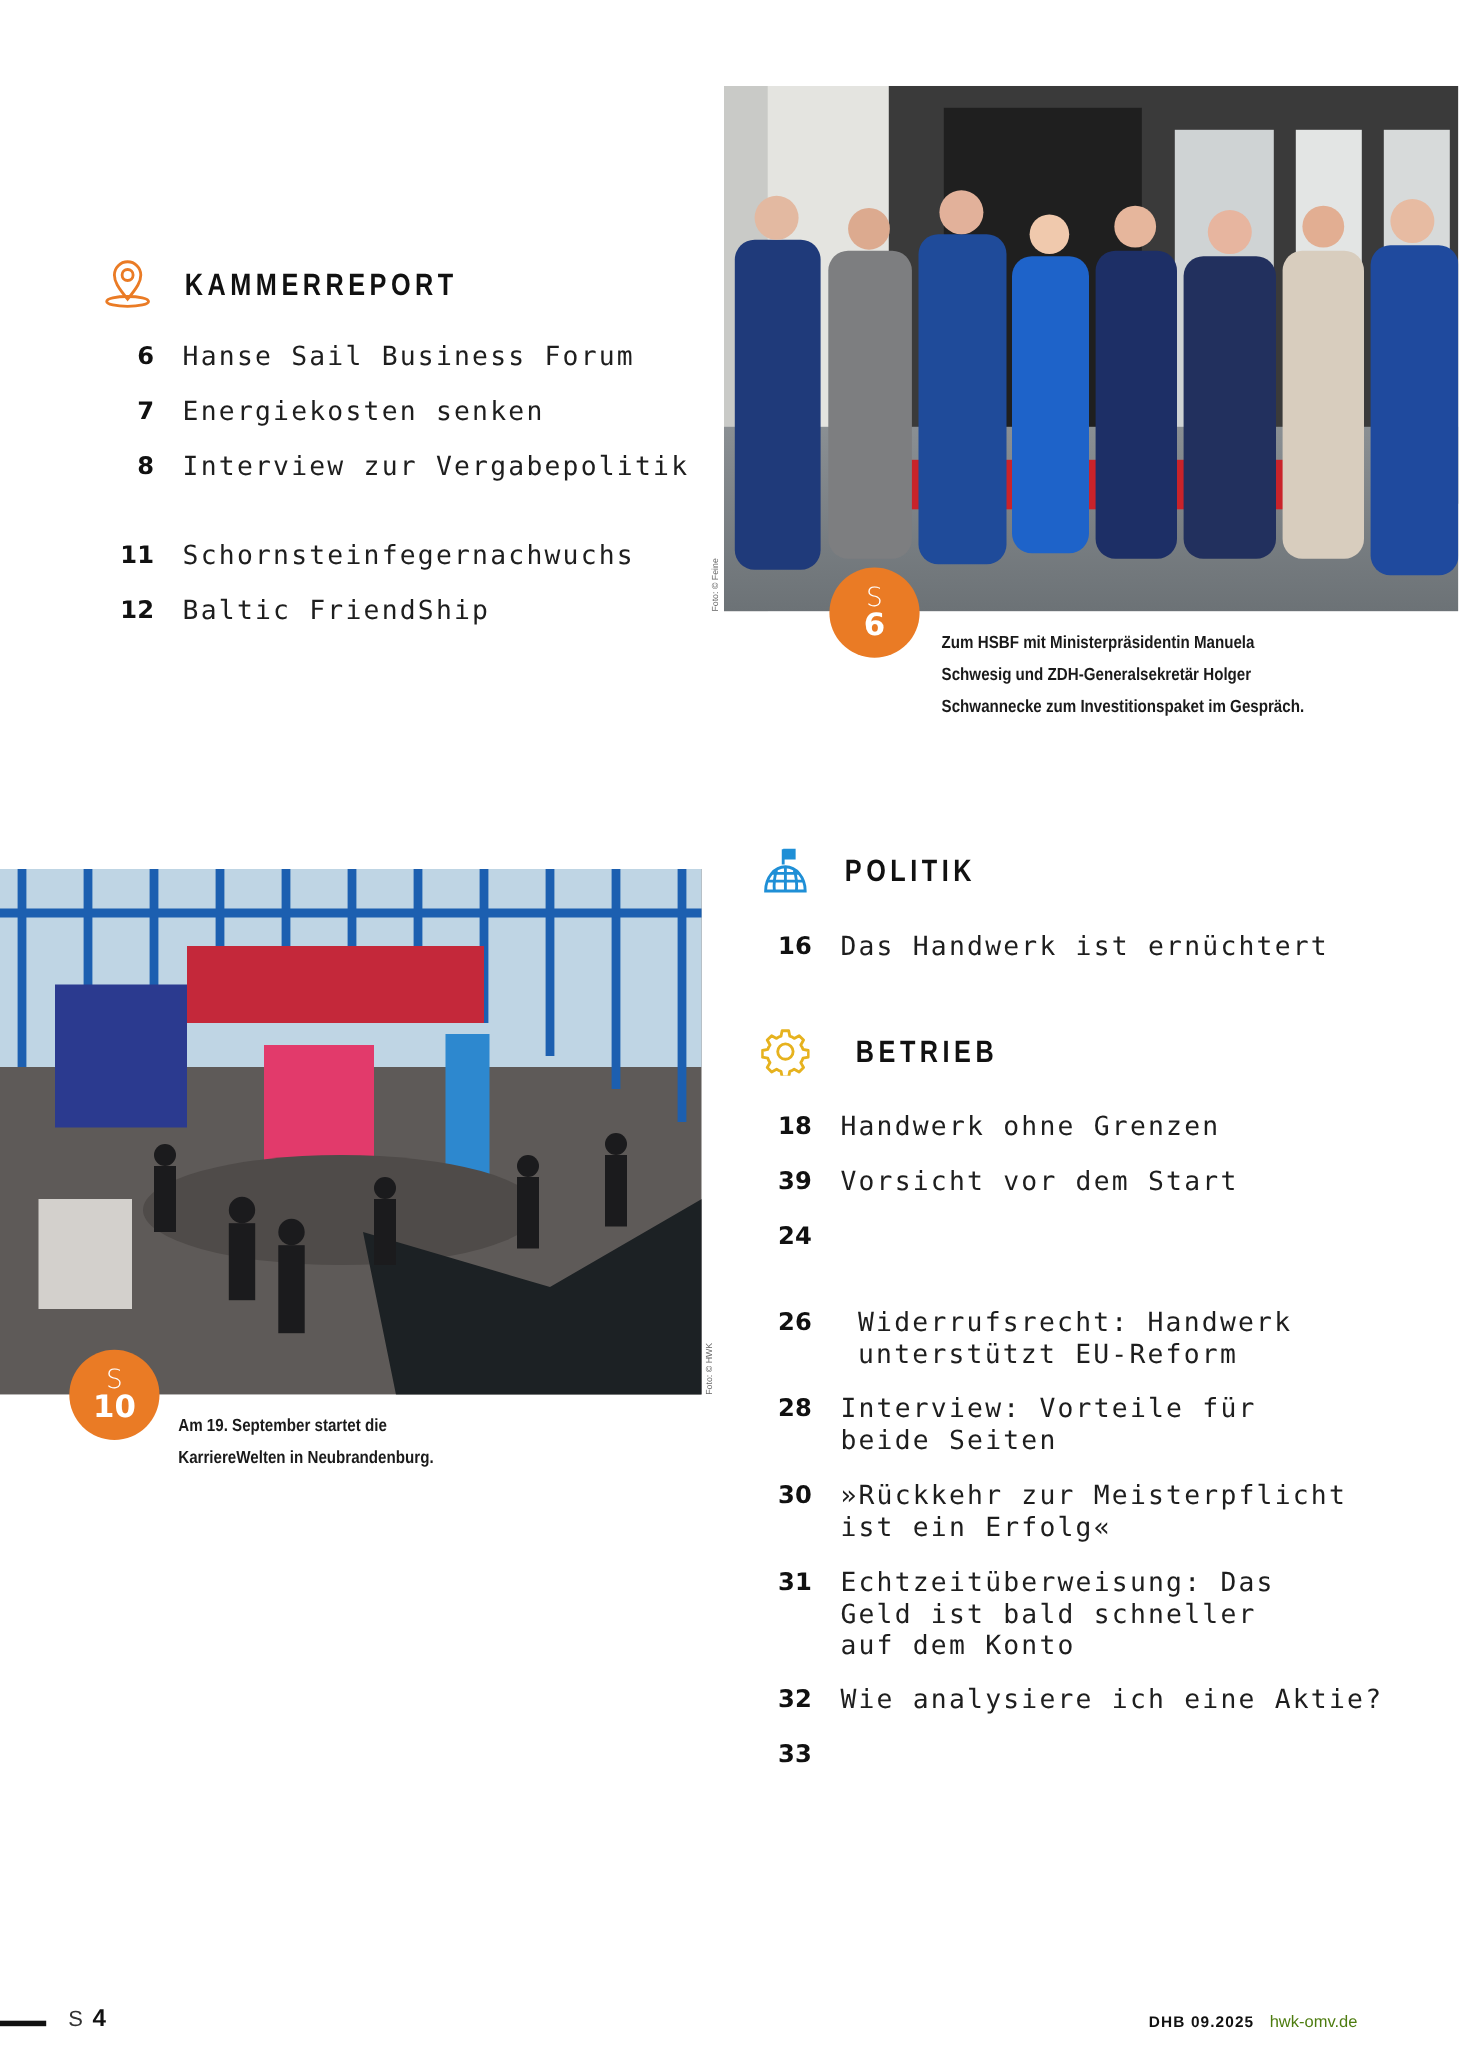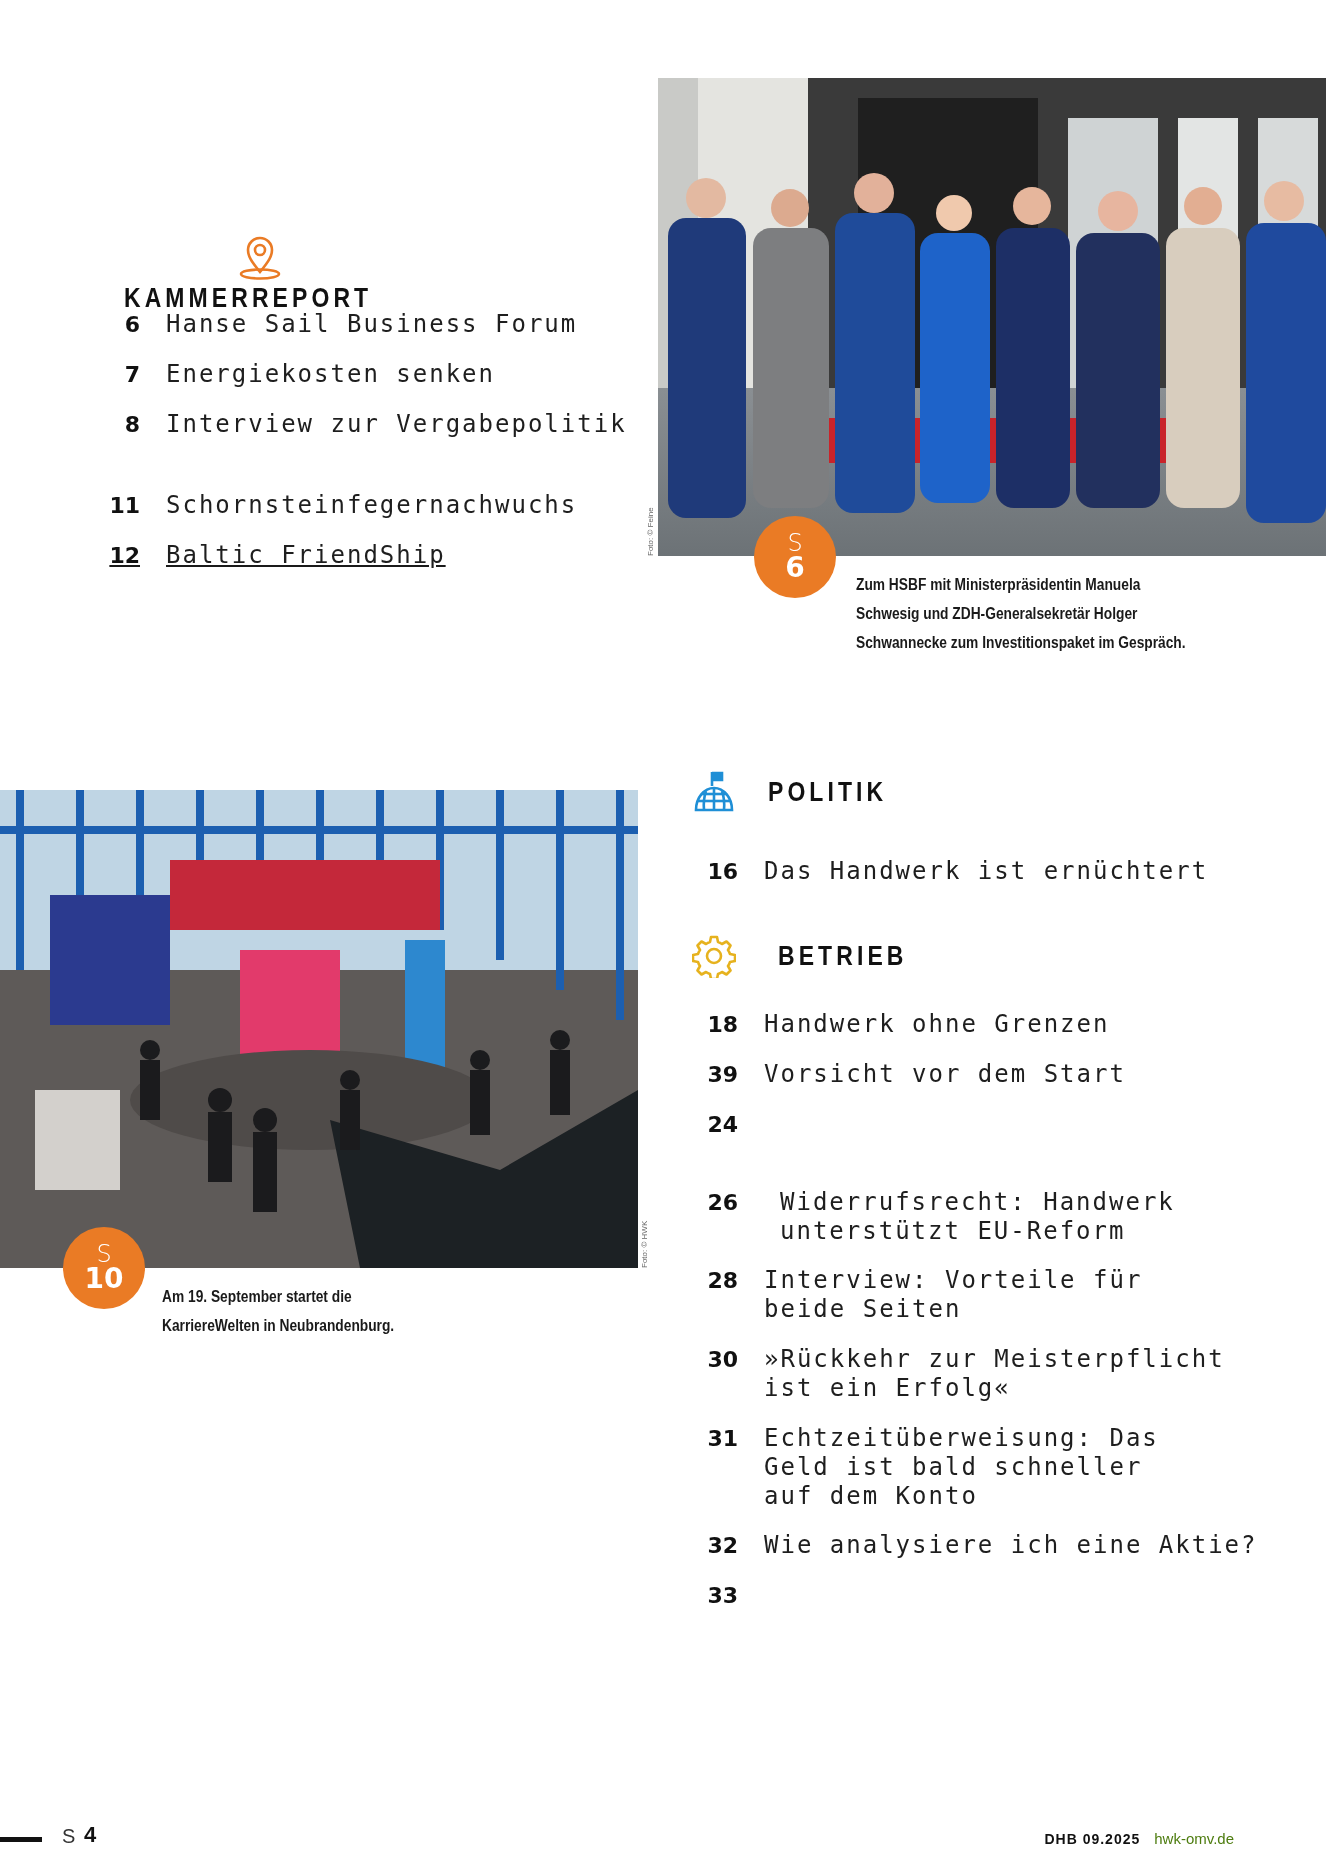--- a/index.html
+++ b/index.html
@@ -36,21 +36,21 @@
   .foot-bar { position:absolute; left:0; top:1837px; width:42px; height:5px; background:#111; }
   .foot-s { position:absolute; left:62px; top:1825px; font-family:"Liberation Sans", sans-serif; font-size:20px; color:#333; }
   .foot-n { position:absolute; left:84px; top:1822px; font-family:"Liberation Sans", sans-serif; font-weight:700; font-size:22px; color:#111; }
   .foot-right { position:absolute; right:92px; top:1830px; display:flex; gap:14px; align-items:baseline;text-align:right; }
   .foot-mag { font-family:"Liberation Sans", sans-serif; font-weight:700; font-size:14px; letter-spacing:1px; color:#111; }
   .foot-url { font-family:"Liberation Sans", sans-serif; font-size:15px; color:#4d7c0f; }
 </style>
 </head>
 <body>
 
-<div class="sec-head" style="left:94px; top:236px;flex-direction:column;">
+<div class="sec-head" style="left:94px; top:236px;">
   <span style="width:44px;height:46px;display:inline-block;">
     <svg width="44" height="46" viewBox="0 0 44 46" fill="none" stroke="#ea7b25" stroke-width="2.6">
       <path d="M22 36 C 13 25, 10 20, 10 14 A 12 12 0 0 1 34 14 C 34 20, 31 25, 22 36 Z"></path>
       <circle cx="22" cy="14" r="5"></circle>
       <ellipse cx="22" cy="38" rx="19" ry="4.5"></ellipse>
     </svg>
   </span>
   <span class="sec-title" style="margin-left:30px;">KAMMERREPORT</span>
 </div>
 
@@ -64,21 +64,21 @@
       <span class="ttl">Energiekosten senken</span>
     </div>
   <div class="row" style="height:50px;">
       <span class="num">8</span>
       <span class="ttl">Interview zur Vergabepolitik</span>
     </div>
   <div class="row" style="height:50px;margin-top:31px;">
       <span class="num">11</span>
       <span class="ttl">Schornsteinfegernachwuchs</span>
     </div>
-  <div class="row" style="height:50px;text-decoration:underline;">
+  <div class="row" style="height:50px;">
       <span class="num">12</span>
       <span class="ttl">Baltic FriendShip</span>
     </div>
 </div>
 
 <div class="photo" style="left:658px; top:78px; width:668px; height:478px;">
   <svg width="668" height="478" viewBox="0 0 668 478">
     <defs>
       <linearGradient id="floorG" x1="0" y1="0" x2="0" y2="1">
         <stop offset="0" stop-color="#8a8f93"></stop>
@@ -187,21 +187,21 @@
       <line x1="6" y1="31" x2="38" y2="31"></line>
       <line x1="10" y1="24" x2="34" y2="24"></line>
       <line x1="22" y1="18" x2="22" y2="40"></line>
       <path d="M14 21 Q 11 30 12 40"></path>
       <path d="M30 21 Q 33 30 32 40"></path>
     </svg>
   </span>
   <span class="sec-title" style="margin-left:32px;">POLITIK</span>
 </div>
 <div class="toc" style="left:682px; top:846px;">
-  <div class="row" style="height:50px;align-items:center;">
+  <div class="row" style="height:50px;">
       <span class="num">16</span>
       <span class="ttl">Das Handwerk ist ernüchtert</span>
     </div>
 </div>
 
 <div class="sec-head" style="left:692px; top:934px;">
   <span style="width:44px;height:44px;display:inline-block;">
     <svg width="44" height="44" viewBox="0 0 44 44" fill="none" stroke="#e6b21e" stroke-width="2.6" stroke-linejoin="round">
       <path d="M19 3 h6 l1 5 a14 14 0 0 1 4 2 l4.5 -2.5 4 4 -2.5 4.5 a14 14 0 0 1 2 4 l5 1 v6 l-5 1 a14 14 0 0 1 -2 4 l2.5 4.5 -4 4 -4.5 -2.5 a14 14 0 0 1 -4 2 l-1 5 h-6 l-1 -5 a14 14 0 0 1 -4 -2 l-4.5 2.5 -4 -4 2.5 -4.5 a14 14 0 0 1 -2 -4 l-5 -1 v-6 l5 -1 a14 14 0 0 1 2 -4 l-2.5 -4.5 4 -4 4.5 2.5 a14 14 0 0 1 4 -2 z"></path>
       <circle cx="22" cy="22" r="7"></circle>

